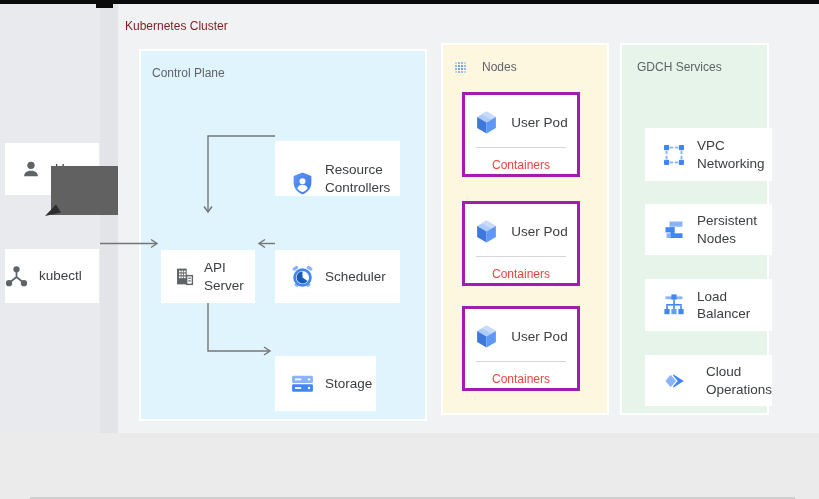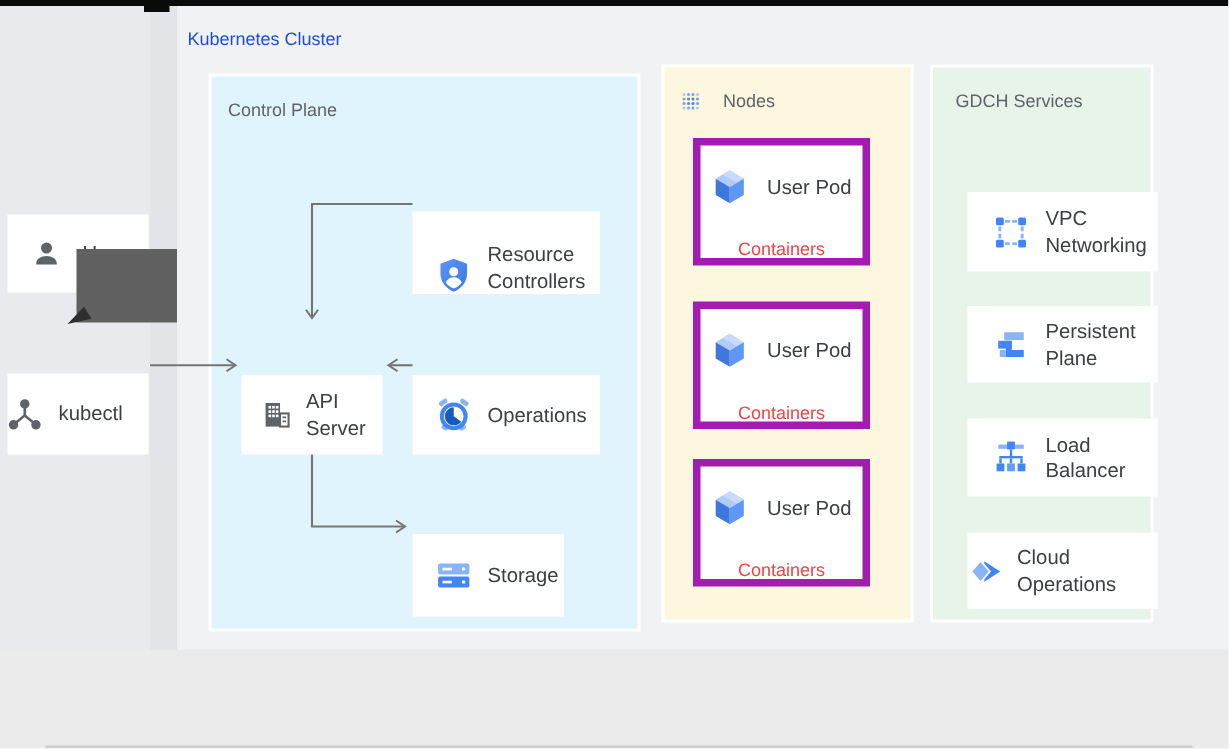--- a/index.html
+++ b/index.html
@@ -10,35 +10,35 @@
     -webkit-font-smoothing:antialiased;
   }
   .abs{position:absolute;}
   .bg-left{left:0;top:4px;width:100px;height:429px;background:#e9eaee;}
   .bg-scrollstrip{left:100px;top:4px;width:18px;height:429px;background:#e3e4e7;}
   .bg-diagram{left:118px;top:4px;width:701px;height:429px;background:#f0f2f4;}
   .topbar{left:0;top:0;width:819px;height:4px;background:#0a0a0a;}
   .topnotch{left:96px;top:4px;width:17px;height:4px;background:#0a0a0a;}
   .bottomline{left:30px;top:497px;width:765px;height:1.5px;background:#cfcfcf;}
 
-  .cluster-label{left:125px;top:19px;font-size:12px;color:#1d4ed8;}
+  .cluster-label{left:125px;top:19px;font-size:12px;color:#7f1d1d;}
 
   .zone{box-sizing:border-box;border:2px solid #ffffff;}
   .zone-label-row{position:absolute;top:15px;left:11px;display:flex;align-items:center;font-size:12px;color:#5f6368;white-space:nowrap;}
   .zone-label-row .zicon{margin-right:15px;display:flex;}
 
   .card{
     box-sizing:border-box;background:#ffffff;
     display:flex;align-items:center;margin-top:33px;
   }
   .card-label{font-size:13.5px;color:#3c4043;line-height:1.28;}
   .icon{flex:0 0 auto;display:flex;}
 
   .pod-card{
-    box-sizing:border-box;background:#ffffff;border:5px solid #a21caf;
+    box-sizing:border-box;background:#ffffff;border:3px solid #a21caf;
     display:flex;flex-direction:column;align-items:center;padding-top:15px;
   }
   .pod-top{display:flex;align-items:center;gap:12px;}
   .pod-divider{width:90px;height:1px;background:#d5d8db;margin-top:12px;}
   .pod-sub{margin-top:10px;font-size:12px;color:#ef4444;}
 
   .dark-block{left:51px;top:166px;width:67px;height:49px;background:#616161;}
 
   svg{display:block;}
 </style>
@@ -186,21 +186,21 @@
         <g fill="#8ab4f8">
           <rect x="2.2" y="2.6" width="6" height="3" rx="1.5" transform="rotate(-34 5.2 4.1)"></rect>
           <rect x="15.8" y="2.6" width="6" height="3" rx="1.5" transform="rotate(34 18.8 4.1)"></rect>
           <rect x="4" y="19" width="4.4" height="2.6" rx="1.3" transform="rotate(32 6.2 20.3)"></rect>
           <rect x="15.6" y="19" width="4.4" height="2.6" rx="1.3" transform="rotate(-32 17.8 20.3)"></rect>
         </g>
         <circle cx="12" cy="13" r="7.6" fill="#ffffff" stroke="#4285f4" stroke-width="2.6"></circle>
         <path d="M12 13 L12 7.2 A5.8 5.8 0 1 0 16.8 16.4 z" fill="#185abc"></path>
       </svg>
     </span>
-    <span class="card-label">Operations</span>
+    <span class="card-label">Scheduler</span>
   </div>
 
   <div class="abs card" style="left:275px;top:323px;width:101px;height:55px;padding-left:15px;gap:10px;">
     <span class="icon">
       <svg width="25" height="25" viewBox="0 0 24 24">
         <rect x="2" y="4.5" width="20" height="7" rx="1.2" fill="#8ab4f8"></rect>
         <rect x="2" y="12.8" width="20" height="7" rx="1.2" fill="#4285f4"></rect>
         <g fill="#ffffff">
           <rect x="4.8" y="7.2" width="6" height="1.7"></rect>
             <circle cx="18.3" cy="8" r="1.15"></circle>
@@ -287,42 +287,42 @@
   <div class="abs card" style="left:645px;top:171px;width:127px;height:51px;padding-left:17px;gap:11px;">
     <span class="icon">
       <svg width="24" height="24" viewBox="0 0 24 24">
         <rect x="7.5" y="3.5" width="13" height="5.2" fill="#8ab4f8"></rect>
         <rect x="3.5" y="9.2" width="9" height="5.2" fill="#4285f4"></rect>
         <rect x="8.5" y="9.2" width="4" height="10.8" fill="#4285f4"></rect>
         <rect x="8.5" y="15.3" width="12" height="4.7" fill="#4285f4"></rect>
         <rect x="4.5" y="15.3" width="4" height="4.7" fill="#8ab4f8"></rect>
       </svg>
     </span>
-    <span class="card-label" style="width:78px;">Persistent Plane</span>
+    <span class="card-label" style="width:78px;">Persistent Nodes</span>
   </div>
 
   <div class="abs card" style="left:645px;top:246px;width:127px;height:52px;padding-left:17px;gap:11px;">
     <span class="icon">
       <svg width="24" height="24" viewBox="0 0 24 24">
         <rect x="3.5" y="3.4" width="17" height="2.8" fill="#8ab4f8"></rect>
         <rect x="9.4" y="1.4" width="5.2" height="5.2" fill="#4285f4"></rect>
         <rect x="11.2" y="6.6" width="1.6" height="4.4" fill="#4285f4"></rect>
         <rect x="4.2" y="11" width="15.6" height="1.6" fill="#4285f4"></rect>
         <rect x="4.2" y="12.6" width="1.6" height="3.4" fill="#4285f4"></rect>
         <rect x="11.2" y="12.6" width="1.6" height="3.4" fill="#4285f4"></rect>
         <rect x="18.2" y="12.6" width="1.6" height="3.4" fill="#4285f4"></rect>
         <rect x="2.4" y="16" width="5.2" height="5.2" fill="#4285f4"></rect>
         <rect x="9.4" y="16" width="5.2" height="5.2" fill="#669df6"></rect>
         <rect x="16.4" y="16" width="5.2" height="5.2" fill="#4285f4"></rect>
       </svg>
     </span>
     <span class="card-label" style="width:78px;">Load Balancer</span>
   </div>
 
-  <div class="abs card" style="left:645px;top:322px;width:127px;height:51px;gap:9px;">
+  <div class="abs card" style="left:645px;top:322px;width:127px;height:51px;padding-left:17px;gap:20px;">
     <span class="icon">
       <svg width="24" height="24" viewBox="0 0 24 24">
         <polygon points="11.2,5.2 21.8,12 11.2,18.8" fill="#4285f4"></polygon>
         <polygon points="2.5,12 8.7,4.8 14.9,12 8.7,19.2" fill="#8ab4f8" stroke="#ffffff" stroke-width="1.2"></polygon>
       </svg>
     </span>
     <span class="card-label" style="width:78px;">Cloud Operations</span>
   </div>
 
 </div>

